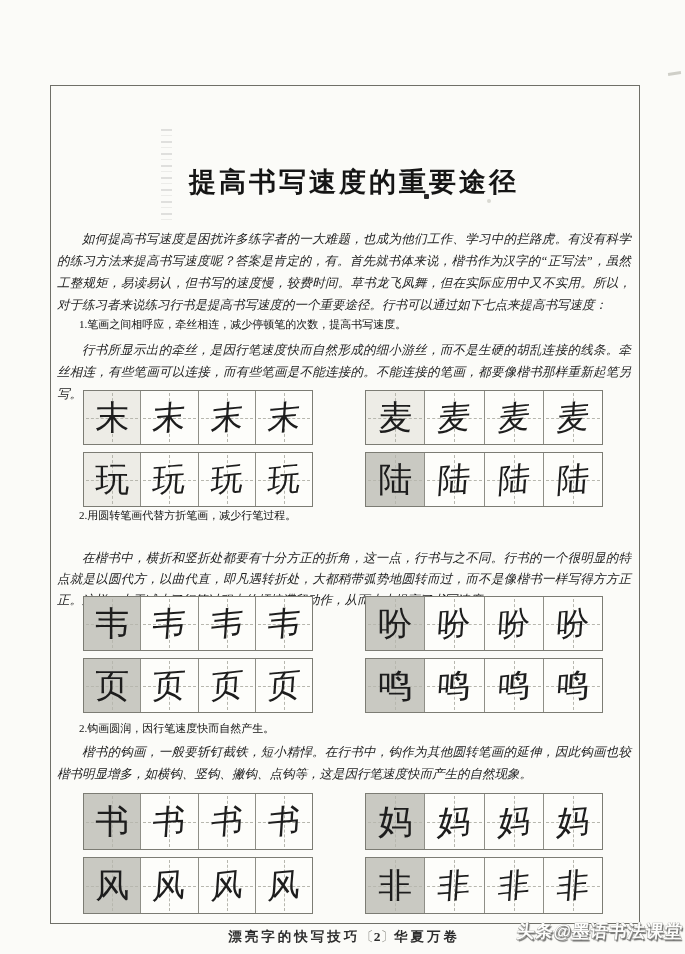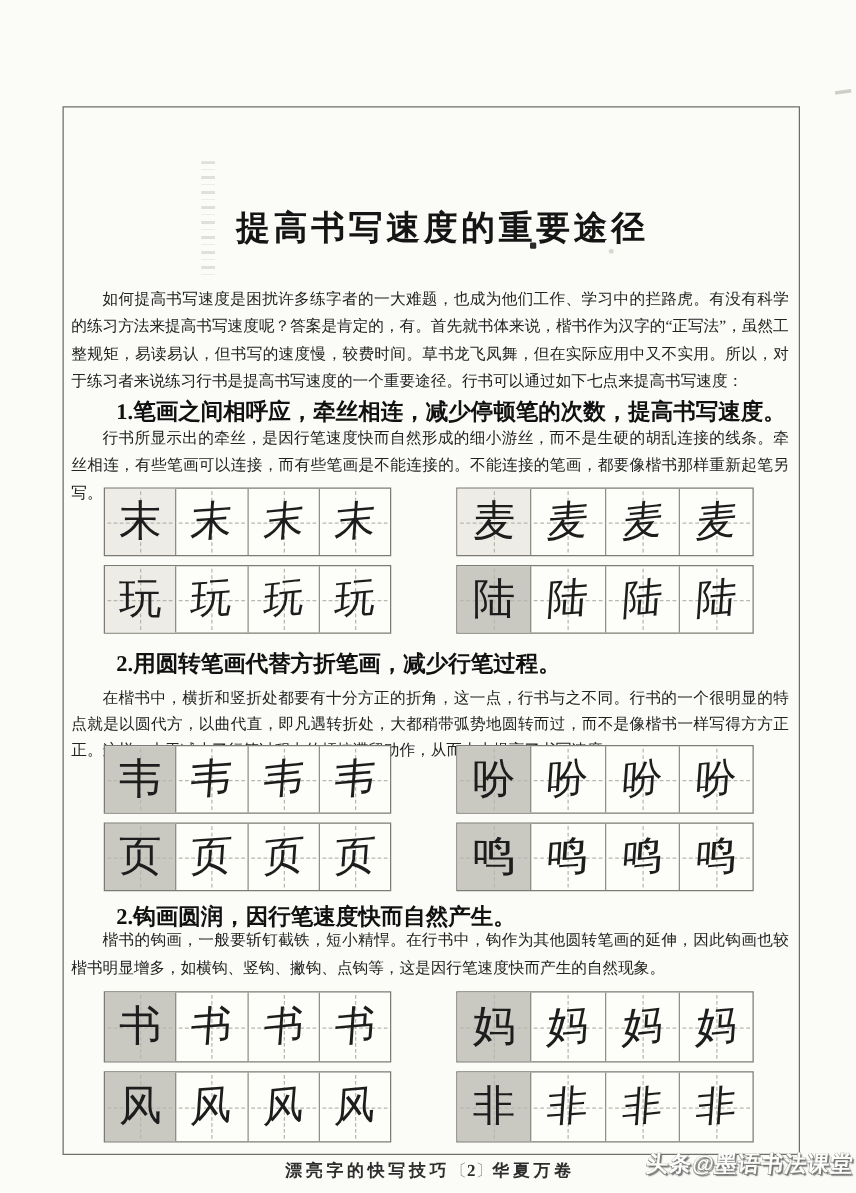--- a/index.html
+++ b/index.html
@@ -14,26 +14,26 @@
   
   .title{left:50px;top:146px;width:608px;text-align:center;font-size:27px;font-weight:bold;
          letter-spacing:3px;color:#151515;}
   .bleed{left:161px;top:129px;width:11px;height:92px;opacity:.55;filter:blur(.4px);
          background:repeating-linear-gradient(180deg,rgba(140,140,138,.45) 0 2px,transparent 2px 6px,rgba(160,160,156,.3) 6px 7px,transparent 7px 12px);}
   .dot1{left:424px;top:194px;width:5px;height:5px;background:#2a2a2a;border-radius:1px;}
   .dot2{left:487px;top:199px;width:4px;height:4px;background:#d9d9d2;border-radius:50%;}
 
   
   .para{left:57px;width:574px;font-size:12.5px;line-height:22px;text-align:justify;
-        text-indent:2em;margin:0;color:#222;}
+        text-indent:2em;margin:0;color:#222;font-style:italic;}
   .intro{top:228px;}
-  .heading{left:57px;width:574px;font-size:18px;font-weight:bold;margin:0;
+  .heading{left:57px;width:574px;font-size:11px;font-weight:normal;margin:0;
            text-indent:2em;color:#111;}
   .h1{top:317px;} .b1{top:339px;}
-  .h2{top:508px;margin-top:11px;} .b2{top:528px;line-height:21px;margin-top:20px;}
+  .h2{top:508px;} .b2{top:528px;line-height:21px;margin-top:20px;}
   .h3{top:721px;} .b3{top:742px;line-height:21.5px;}
 
   
   .grid-row{display:flex;border:1px solid #7c7c74;background:#fdfdfa;box-sizing:border-box;}
   .gl{left:83px;width:230px;} .gr{left:365px;width:238px;}
   .rh{height:55px;} .rh3{height:57px;}
   .r1a{top:390px;} .r1b{top:452px;}
   .r2a{top:596px;} .r2b{top:658px;}
   .r3a{top:793px;} .r3b{top:857px;}
   .cell{flex:1;position:relative;border-right:1px solid #8f8f87;display:flex;

